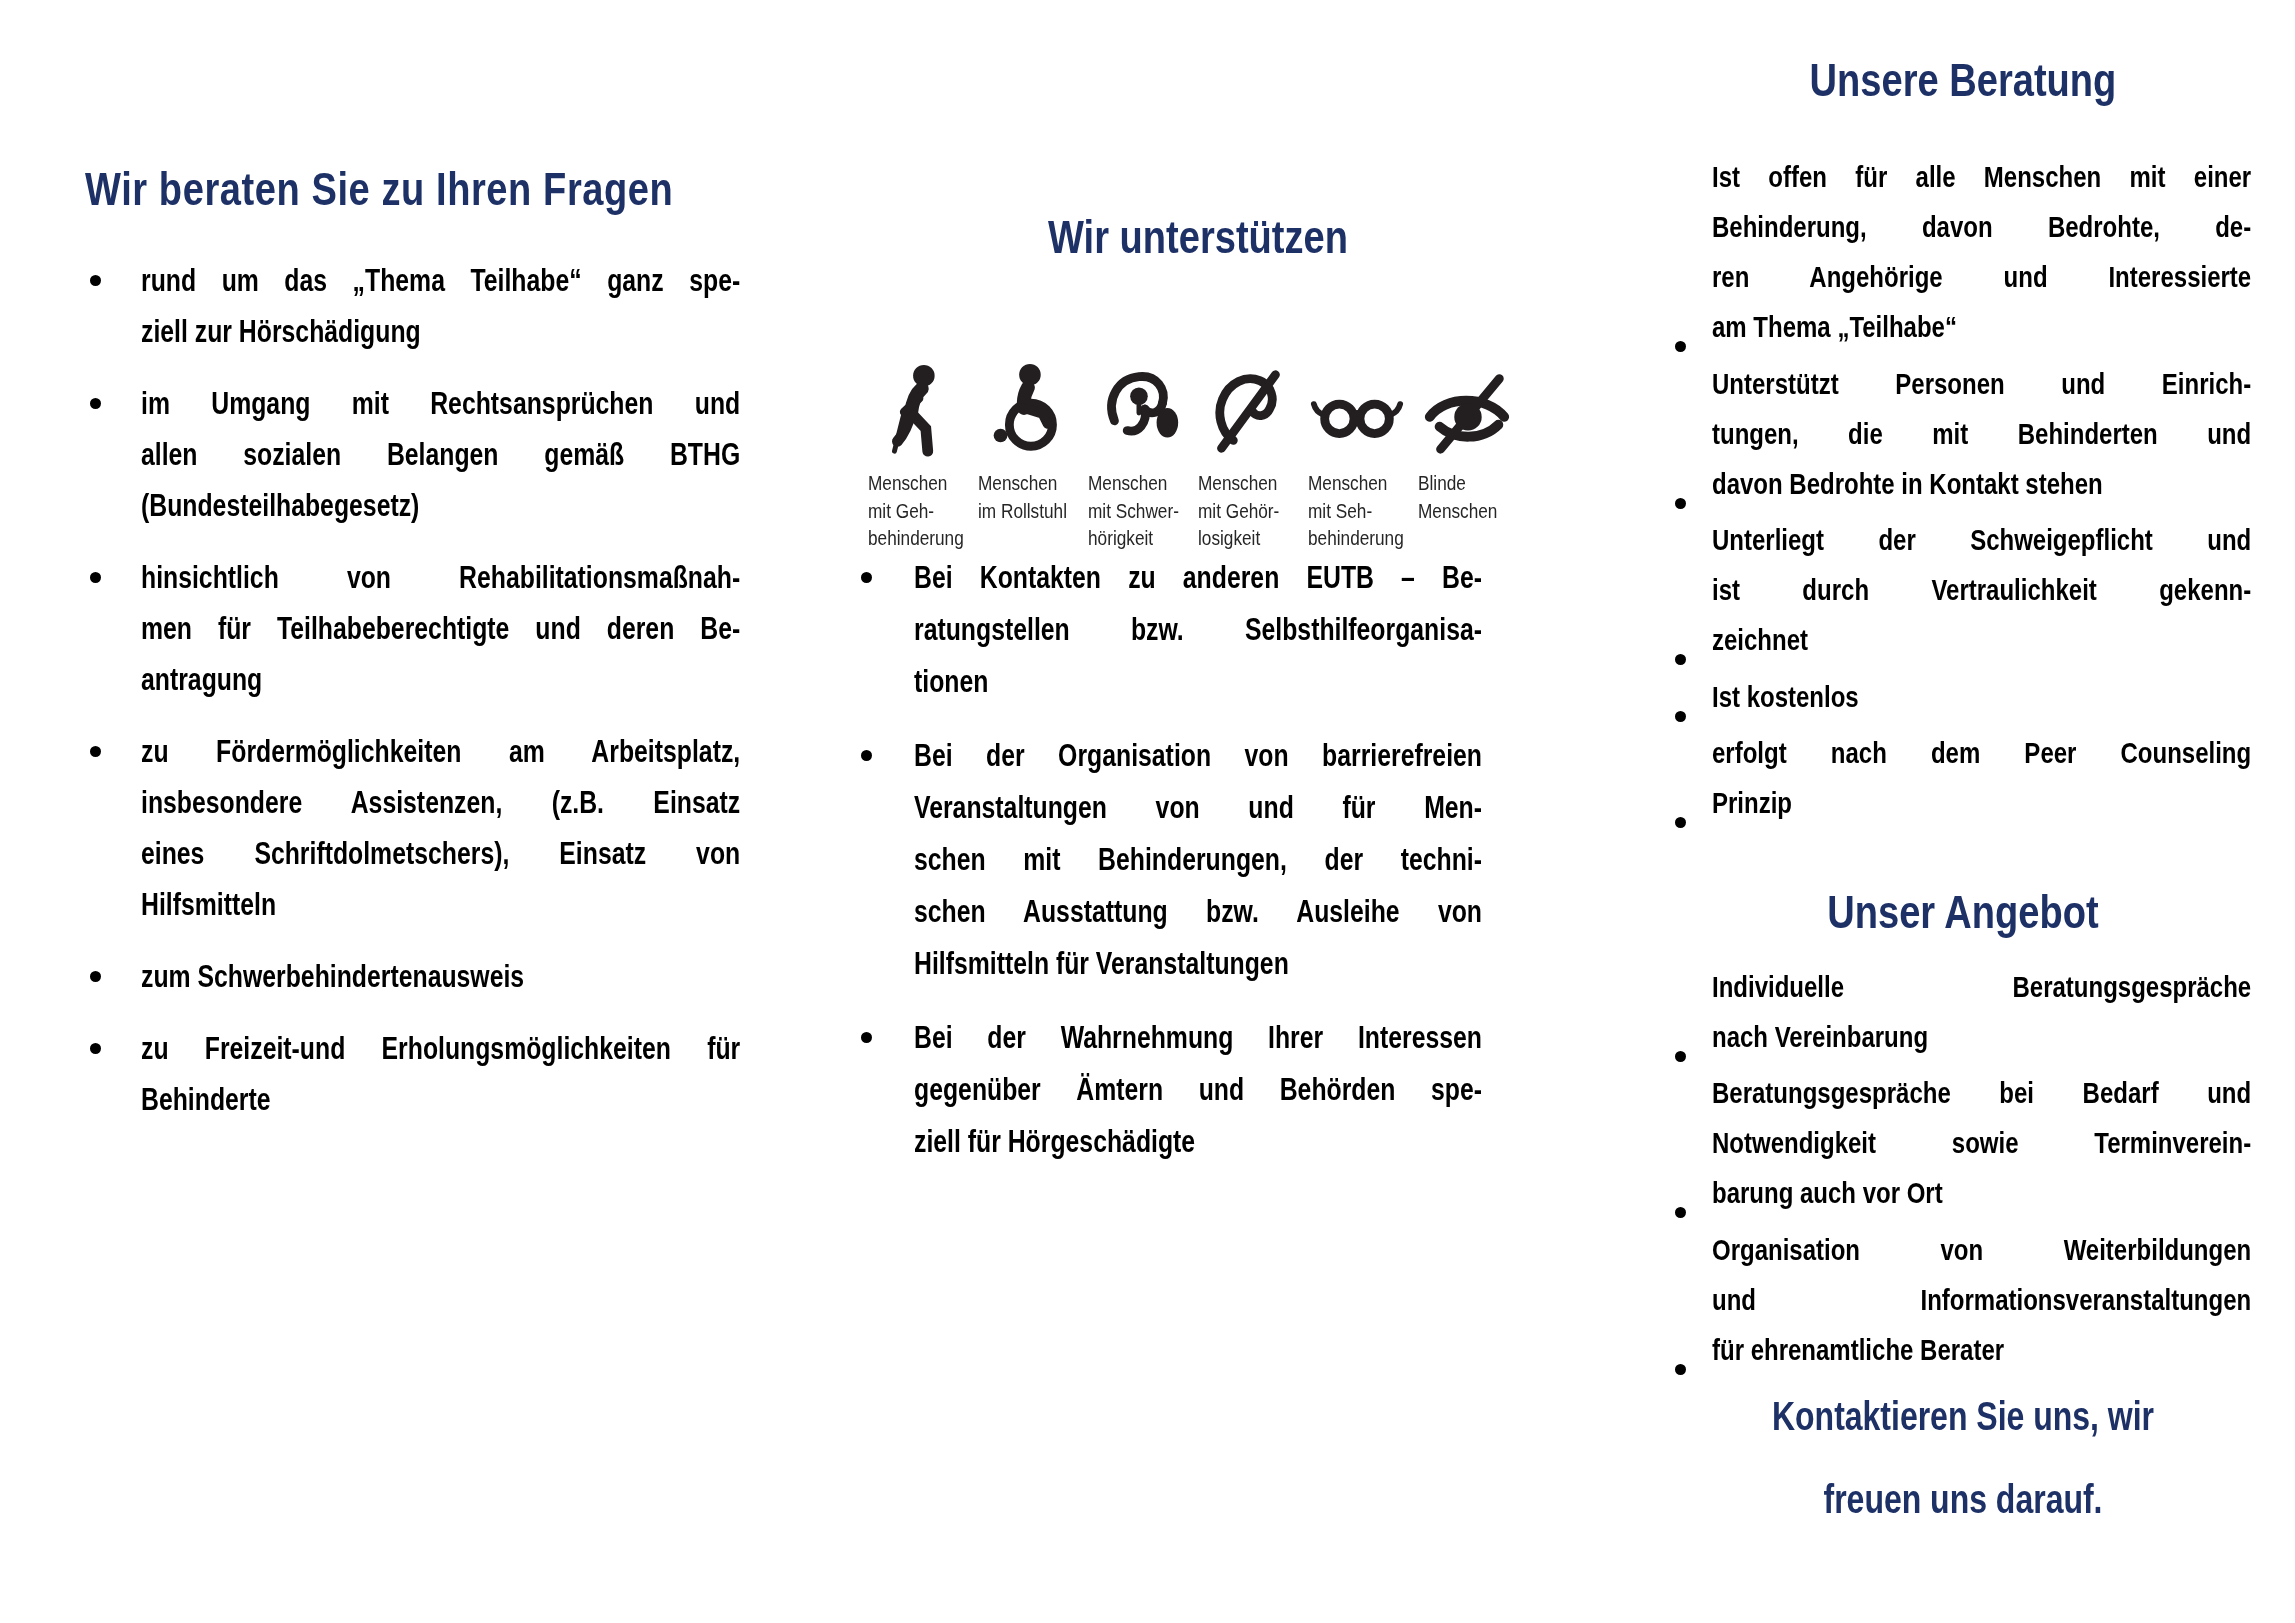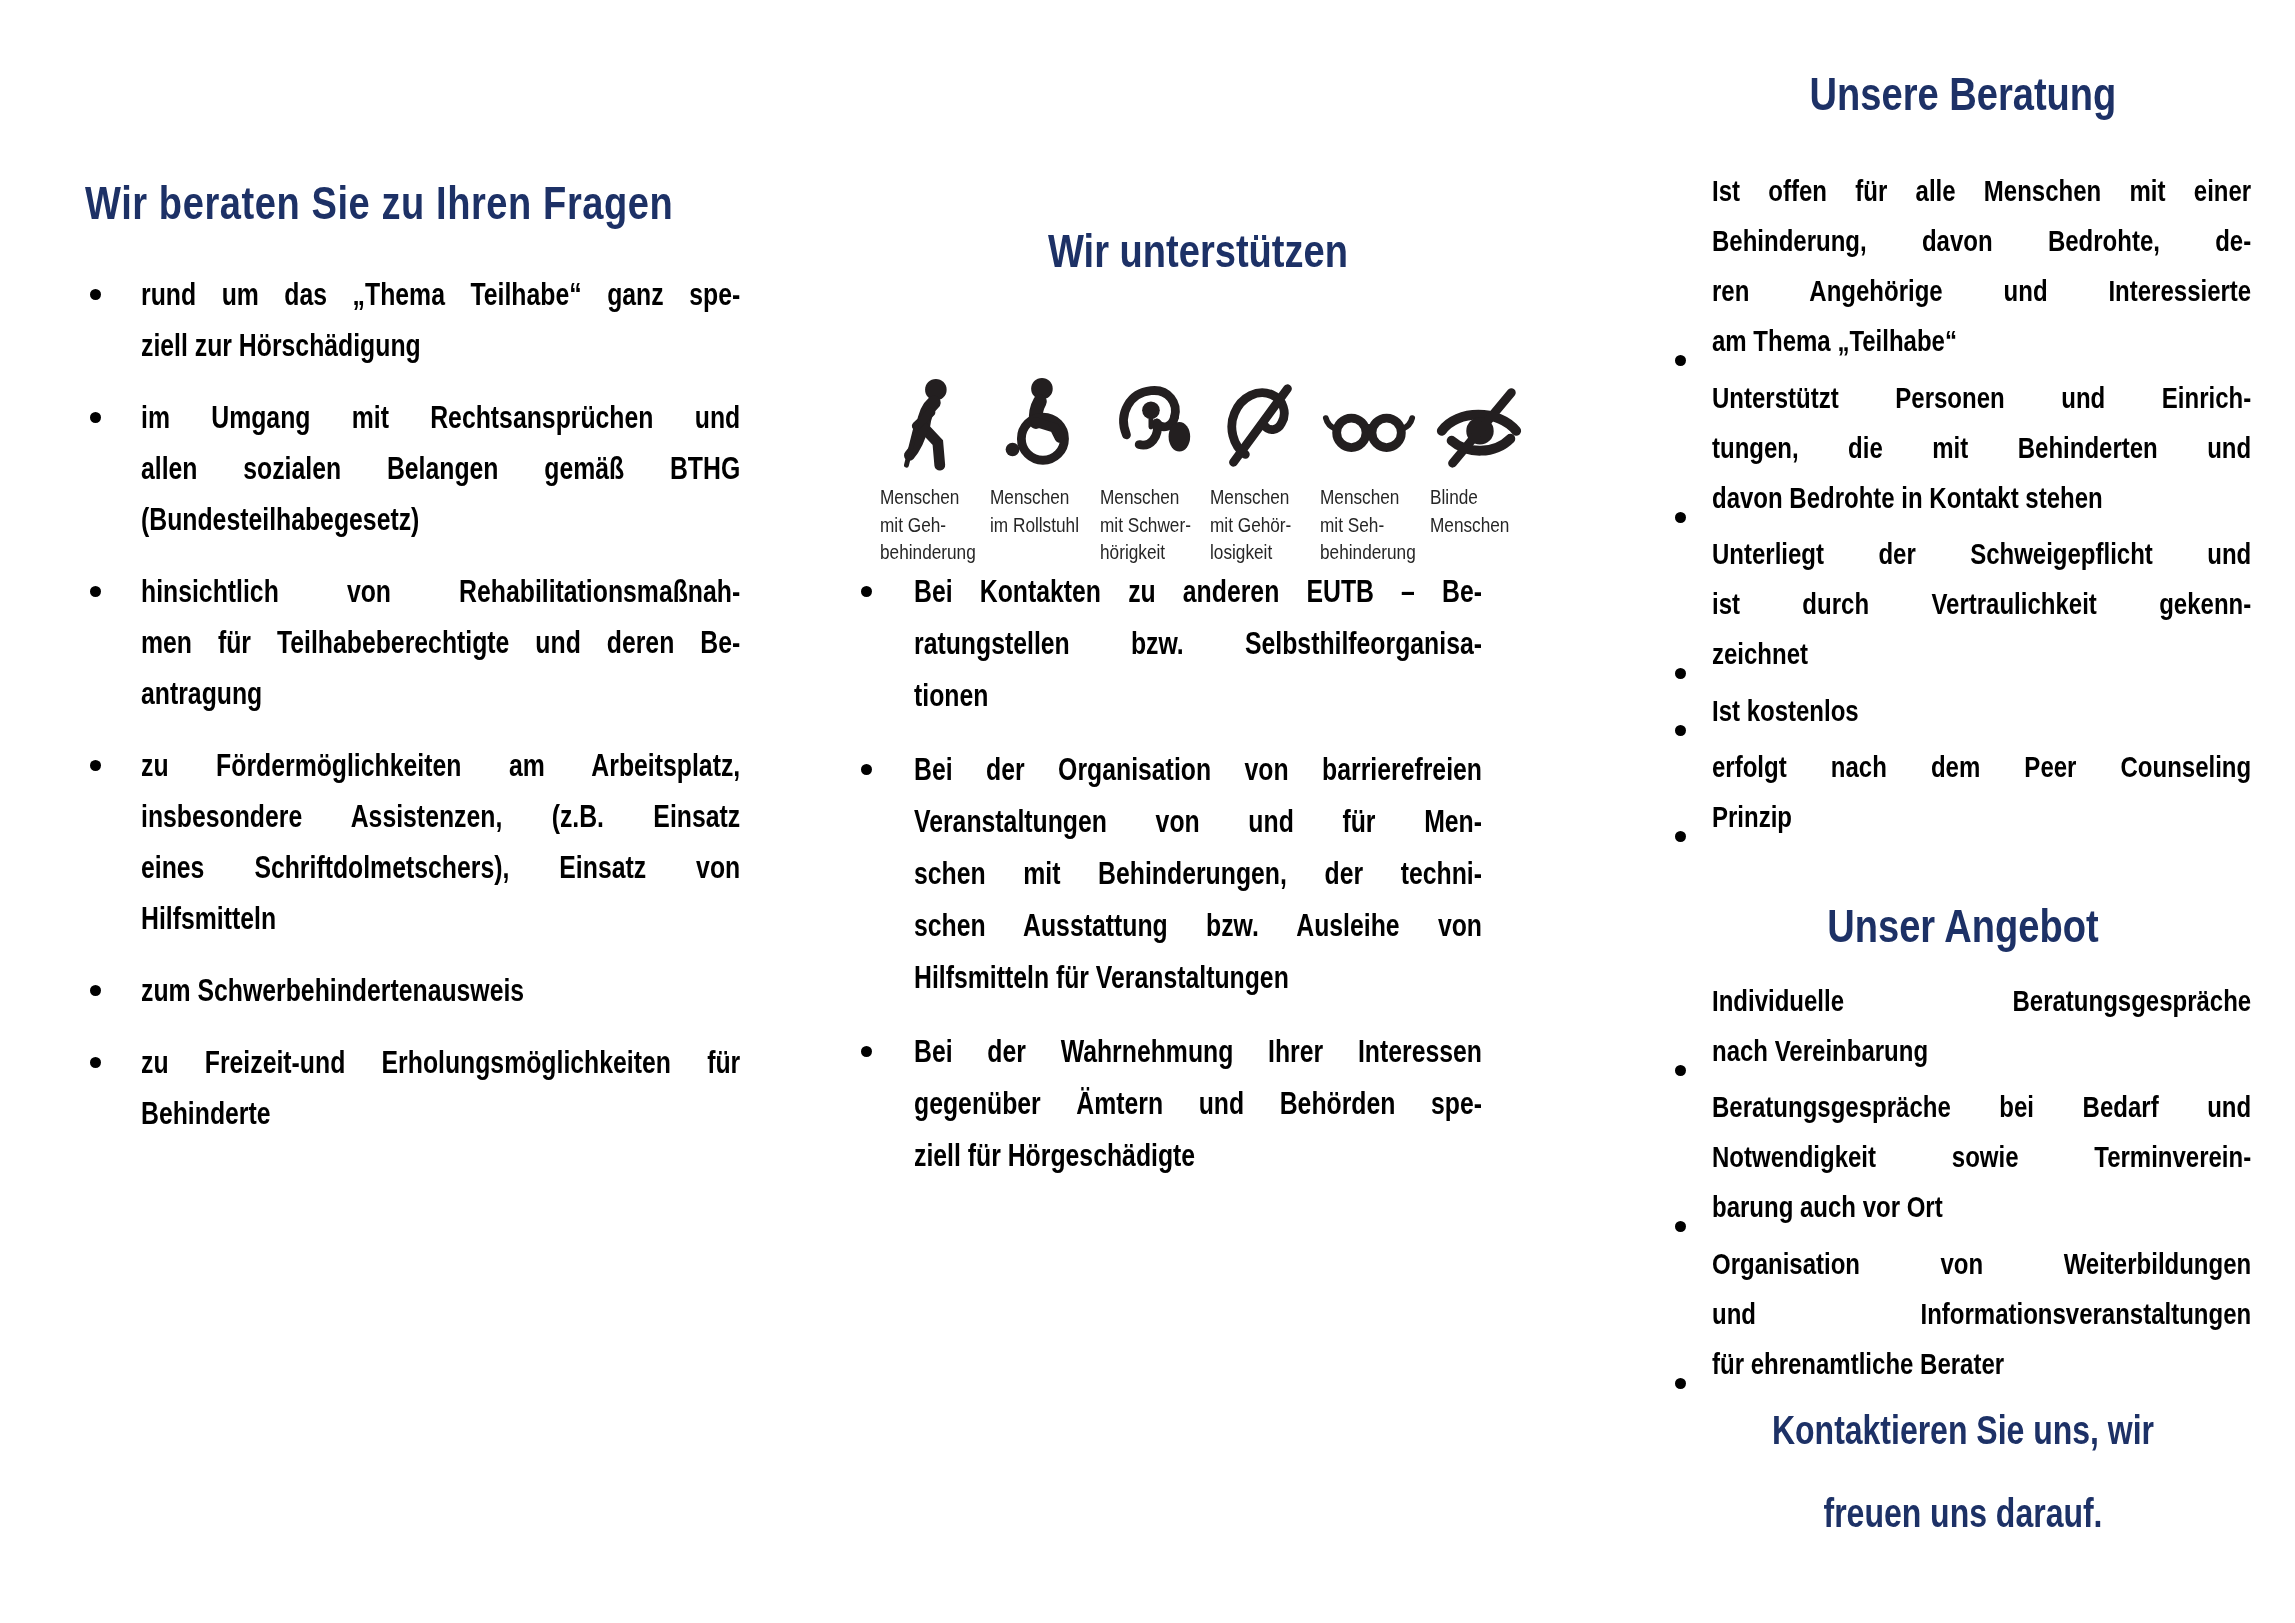--- a/index.html
+++ b/index.html
@@ -9,21 +9,21 @@
   }
   .page {
     position: relative;
     width: 2295px;
     height: 1623px;
     background: var(--paper, #ffffff);
     font-family: "Liberation Sans", sans-serif;
     overflow: hidden;
     color: #000;
   }
-  .col { position: absolute; margin-top: 14px; }
+  .col { position: absolute; }
   .col-left   { left: 85px;  top: 164px; width: 661px; --lw: 749px; --sx: 0.80; }
   .col-middle { left: 856px; top: 211px; width: 684px; --lw: 710px; --sx: 0.80; }
   .col-right  { left: 1670px; top: 54px;  width: 586px;  --lw: 674px; --sx: 0.80; }
 
   h1, h2 {
     margin: 0;
     font-weight: bold;
     color: var(--navy, #1d3166);
     white-space: nowrap;
   }
@@ -85,21 +85,21 @@
     text-align: justify;
     text-align-last: justify;
   }
   .col-left   .bline { font-size: 31px; line-height: 51px; }
   .col-middle .bline { font-size: 31px; line-height: 52px; }
   .col-right  .bline { font-size: 30px; line-height: 50px; }
   .bline.last { text-align-last: left; }
 
   .icons-row {
     display: flex;
-    justify-content: flex-end;
+    justify-content: center;
     width: 684px;
     margin: 0;
   }
   figure.icon-cell {
     margin: 0;
     padding: 0;
     width: 110px;
     flex: none;
   }
   .pictogram {

